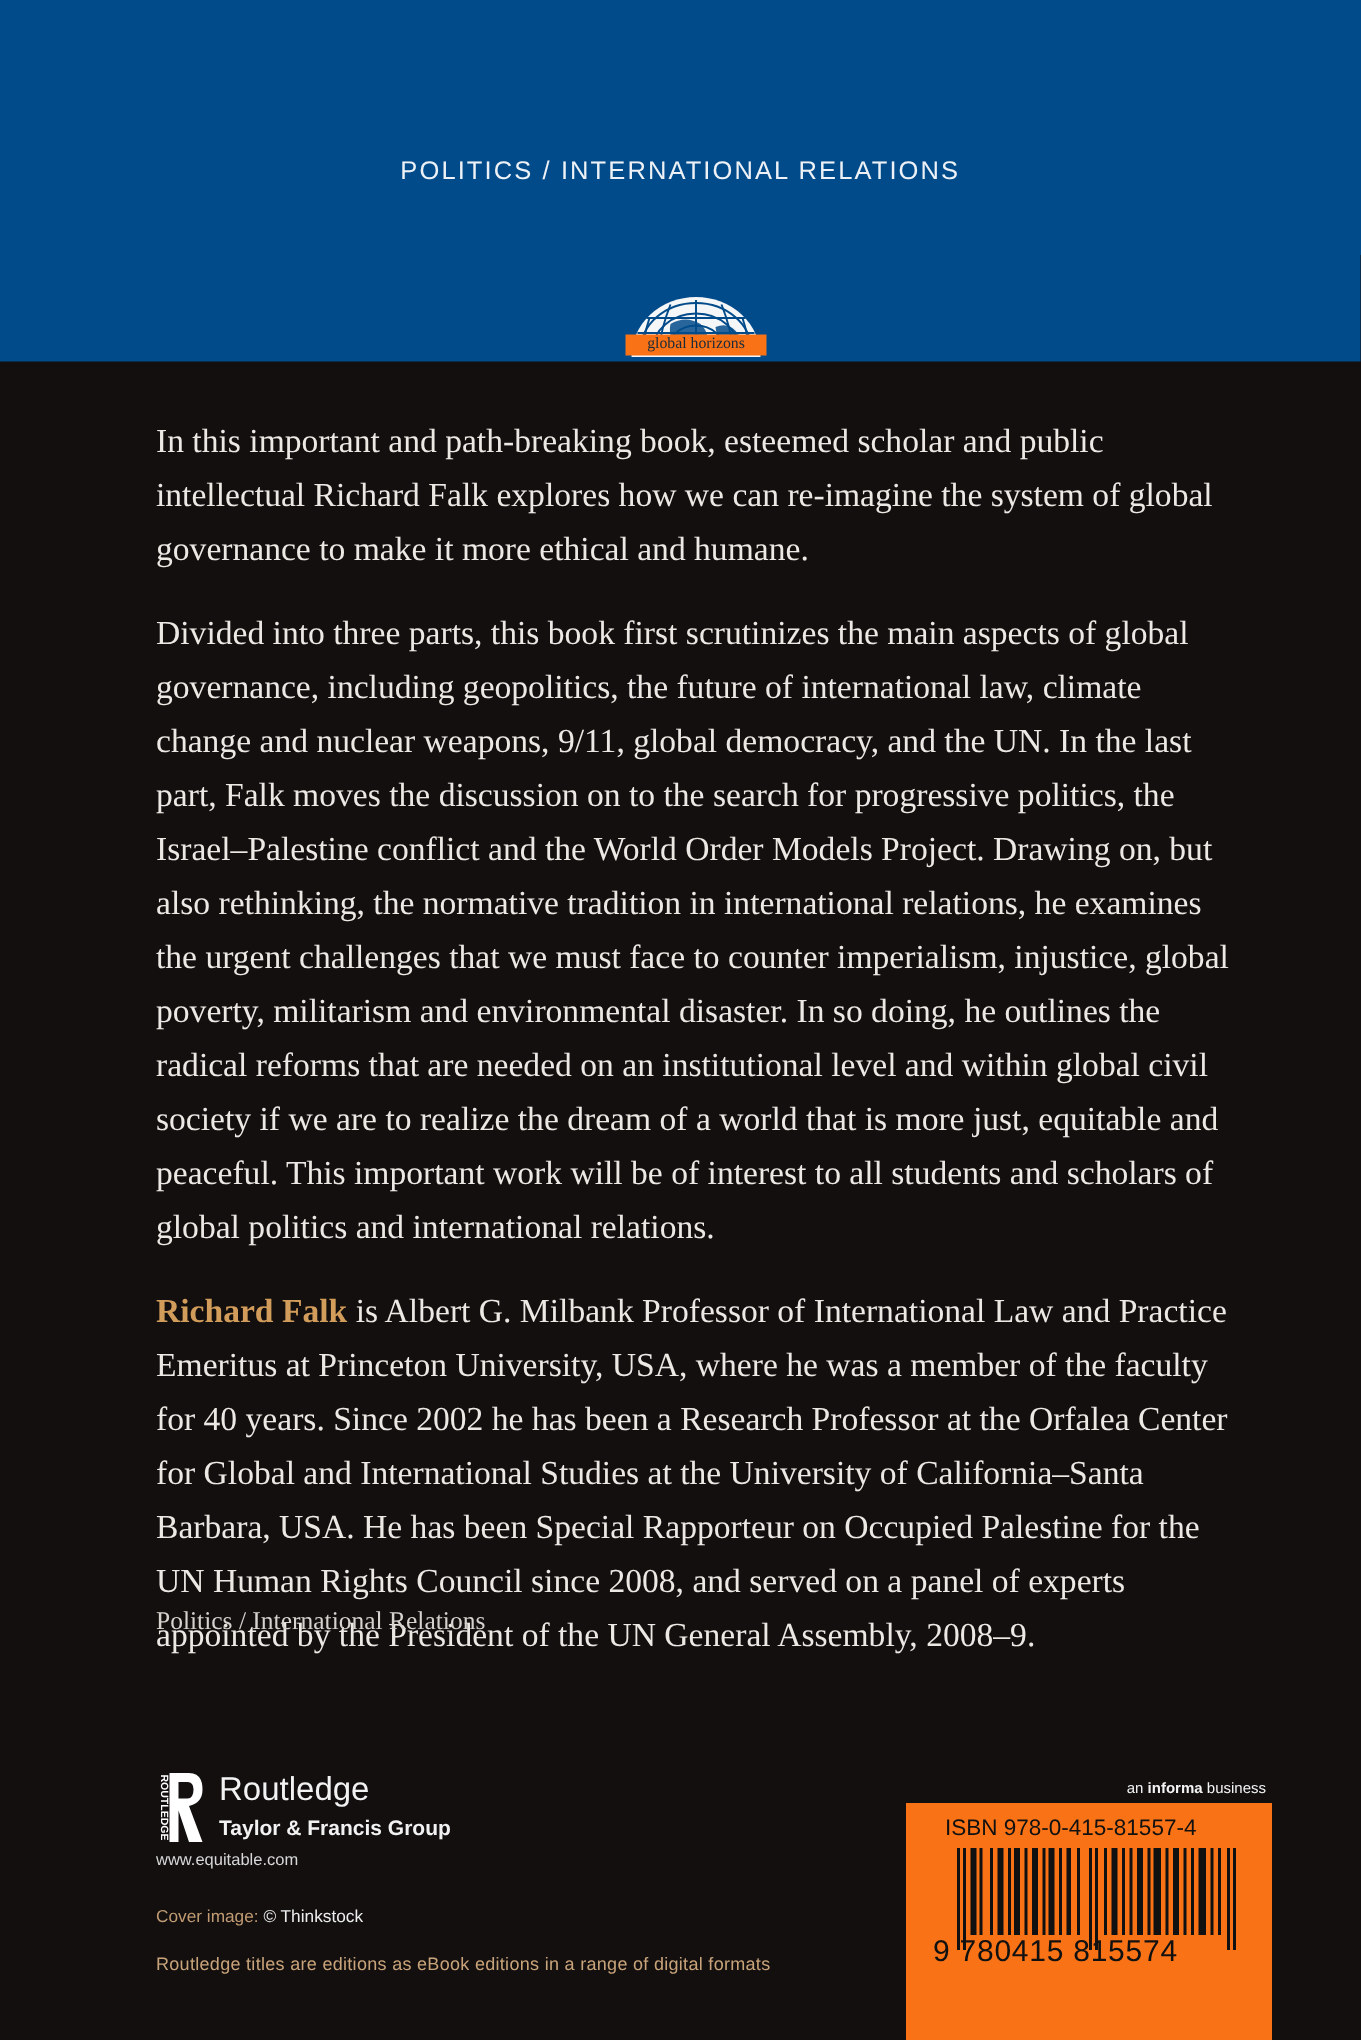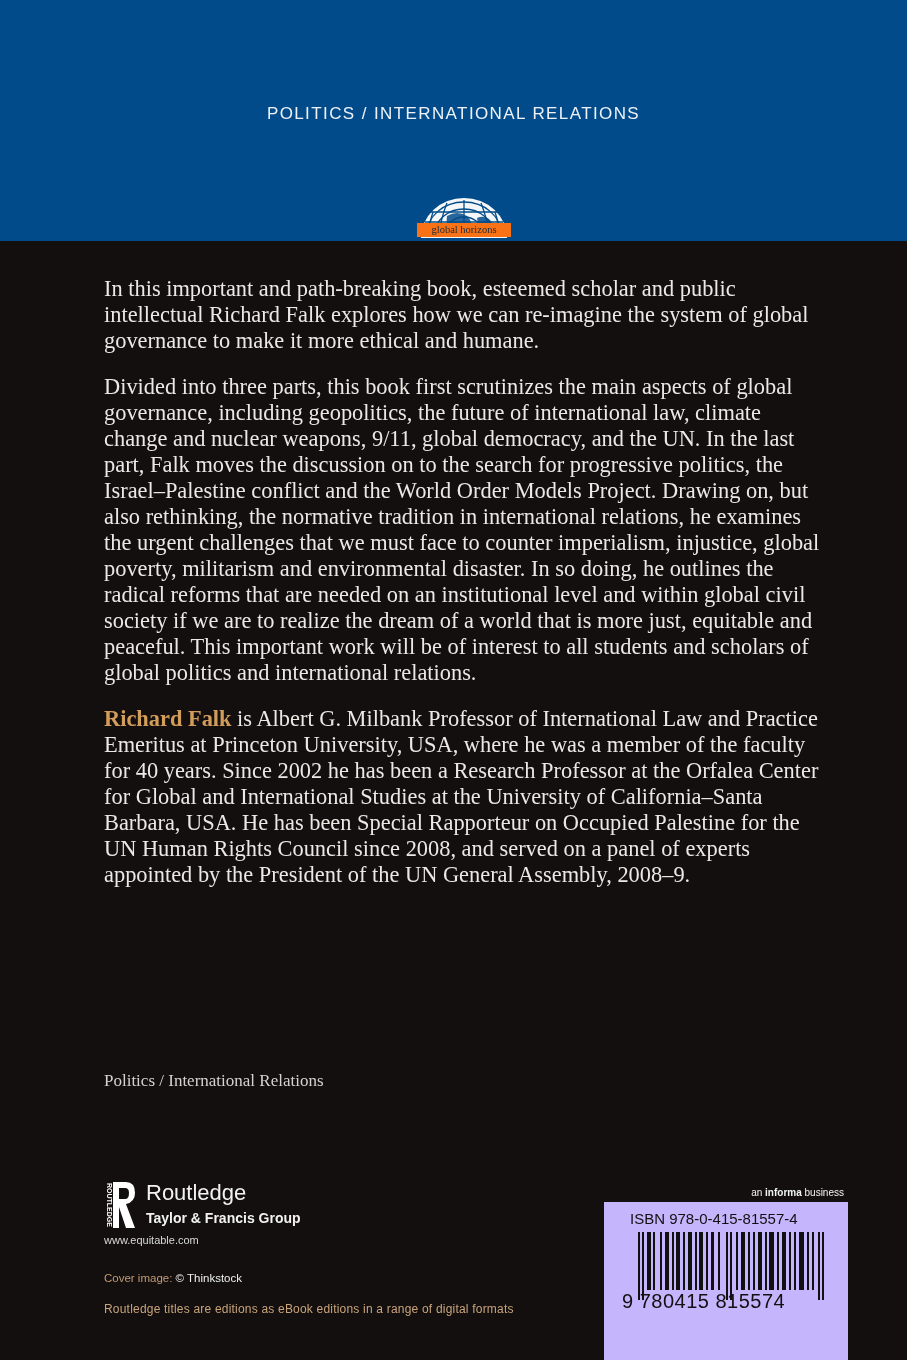--- a/index.html
+++ b/index.html
@@ -22,21 +22,21 @@
   .logo {
     position: absolute; left: 417px; top: 194px; width: 94px; height: 47px;
   }
   .logo-label {
     position: absolute; left: 0; bottom: 4px; width: 94px; height: 14px;
     background: #f97316; color: #1a2a3a; text-align: center;
     font-size: 10.5px; line-height: 14px;
   }
   .body-text {
     position: absolute; left: 104px; top: 276px; width: 720px;
-    color: #ece8e4; font-size: 22.4px; line-height: 26px;
+    color: #ece8e4; font-size: 22.4px; line-height: 36px;
   }
   .body-text p { margin: 0 0 20px 0; }
   .author-name { color: #d29d5a; font-weight: bold; }
   .subject {
     position: absolute; left: 104px; top: 1071px;
     color: #d6d2ce; font-size: 17px;
   }
   .publisher { position: absolute; left: 102px; top: 1180px; }
   .r-mark { position: absolute; left: 0; top: 0; width: 34px; height: 50px; }
   .pub-name {
@@ -67,21 +67,21 @@
     font-size: 12px; letter-spacing: 0.2px; white-space: nowrap;
   }
   .informa {
     position: absolute; right: 63px; top: 1187px;
     color: #f4f4f4; font-family: "Liberation Sans", sans-serif;
     font-size: 10px; white-space: nowrap;
   }
   .informa b { font-weight: bold; }
   .barcode-box {
     position: absolute; left: 604px; top: 1202px; width: 244px; height: 158px;
-    background: #c4b5fd;
+    background: #f97316;
   }
   .isbn {
     position: absolute; left: 26px; top: 8px;
     font-family: "Liberation Sans", sans-serif; font-size: 15px; color: #111;
     white-space: nowrap;
   }
   .bars { position: absolute; left: 34px; top: 30px; width: 186px; height: 68px; }
   .ean {
     position: absolute; left: 18px; top: 88px;
     font-family: "Liberation Sans", sans-serif; font-size: 20px; color: #111;

